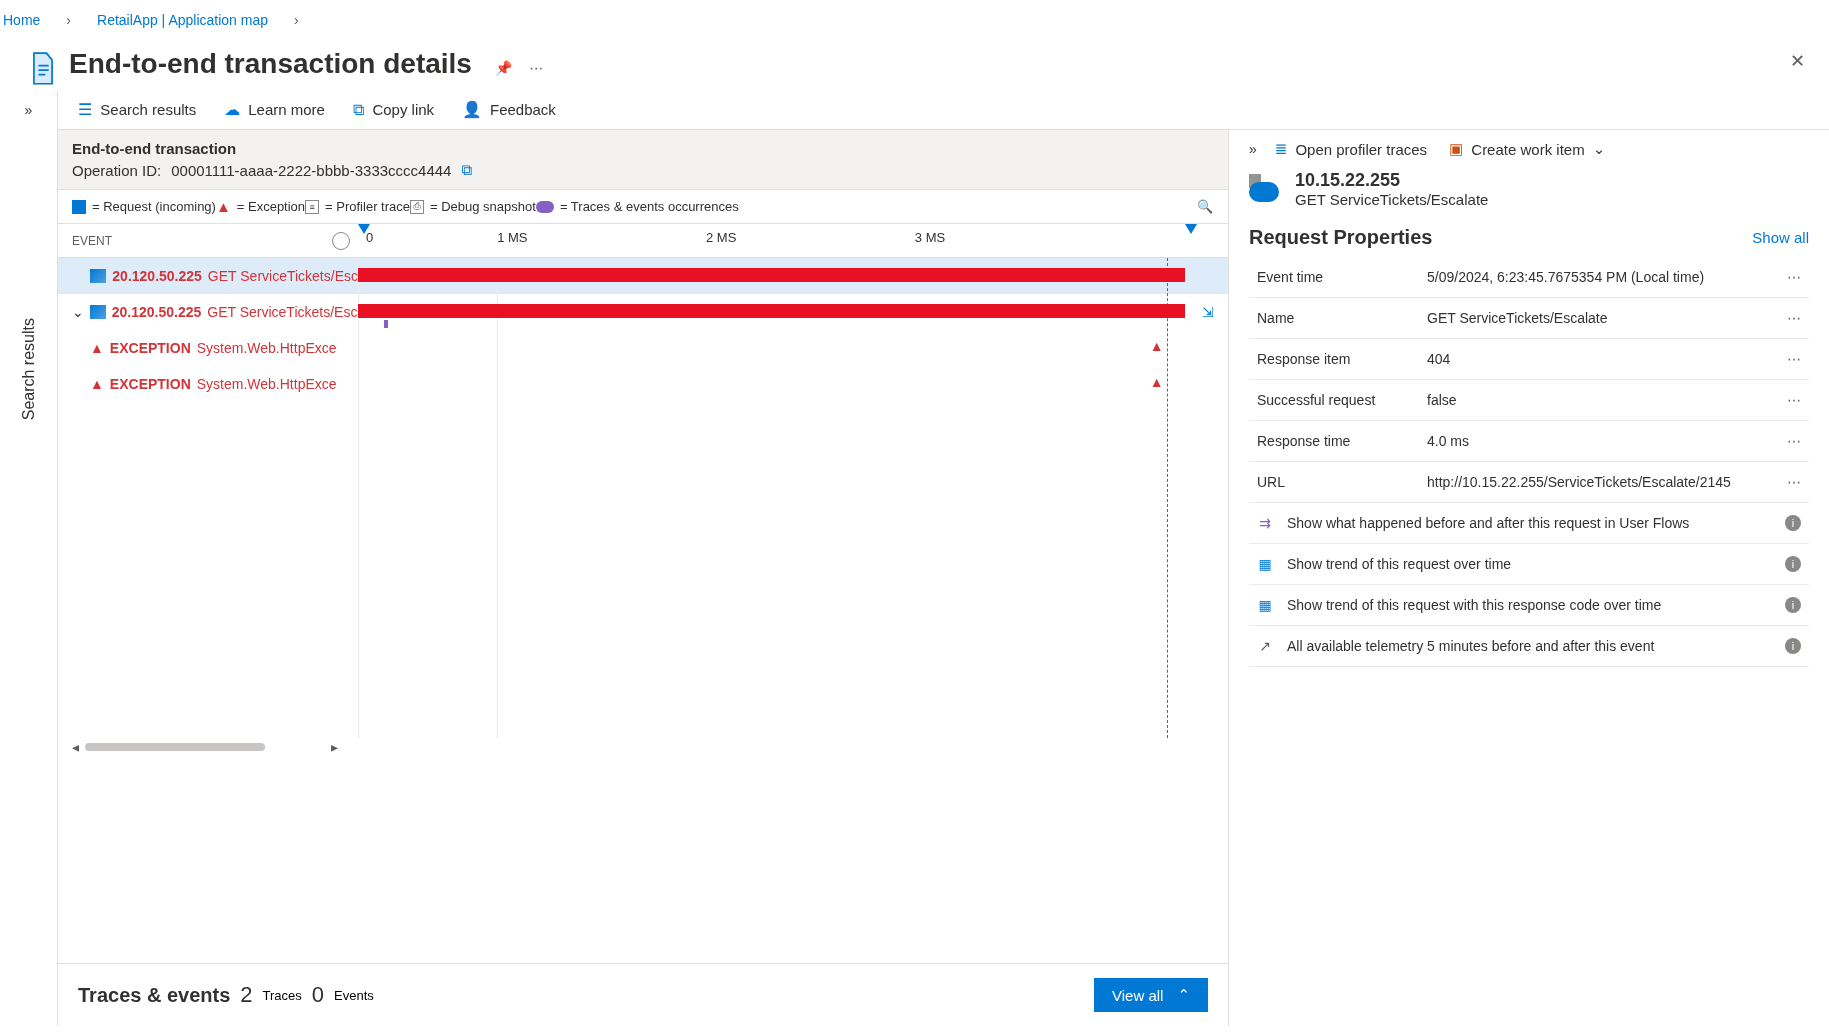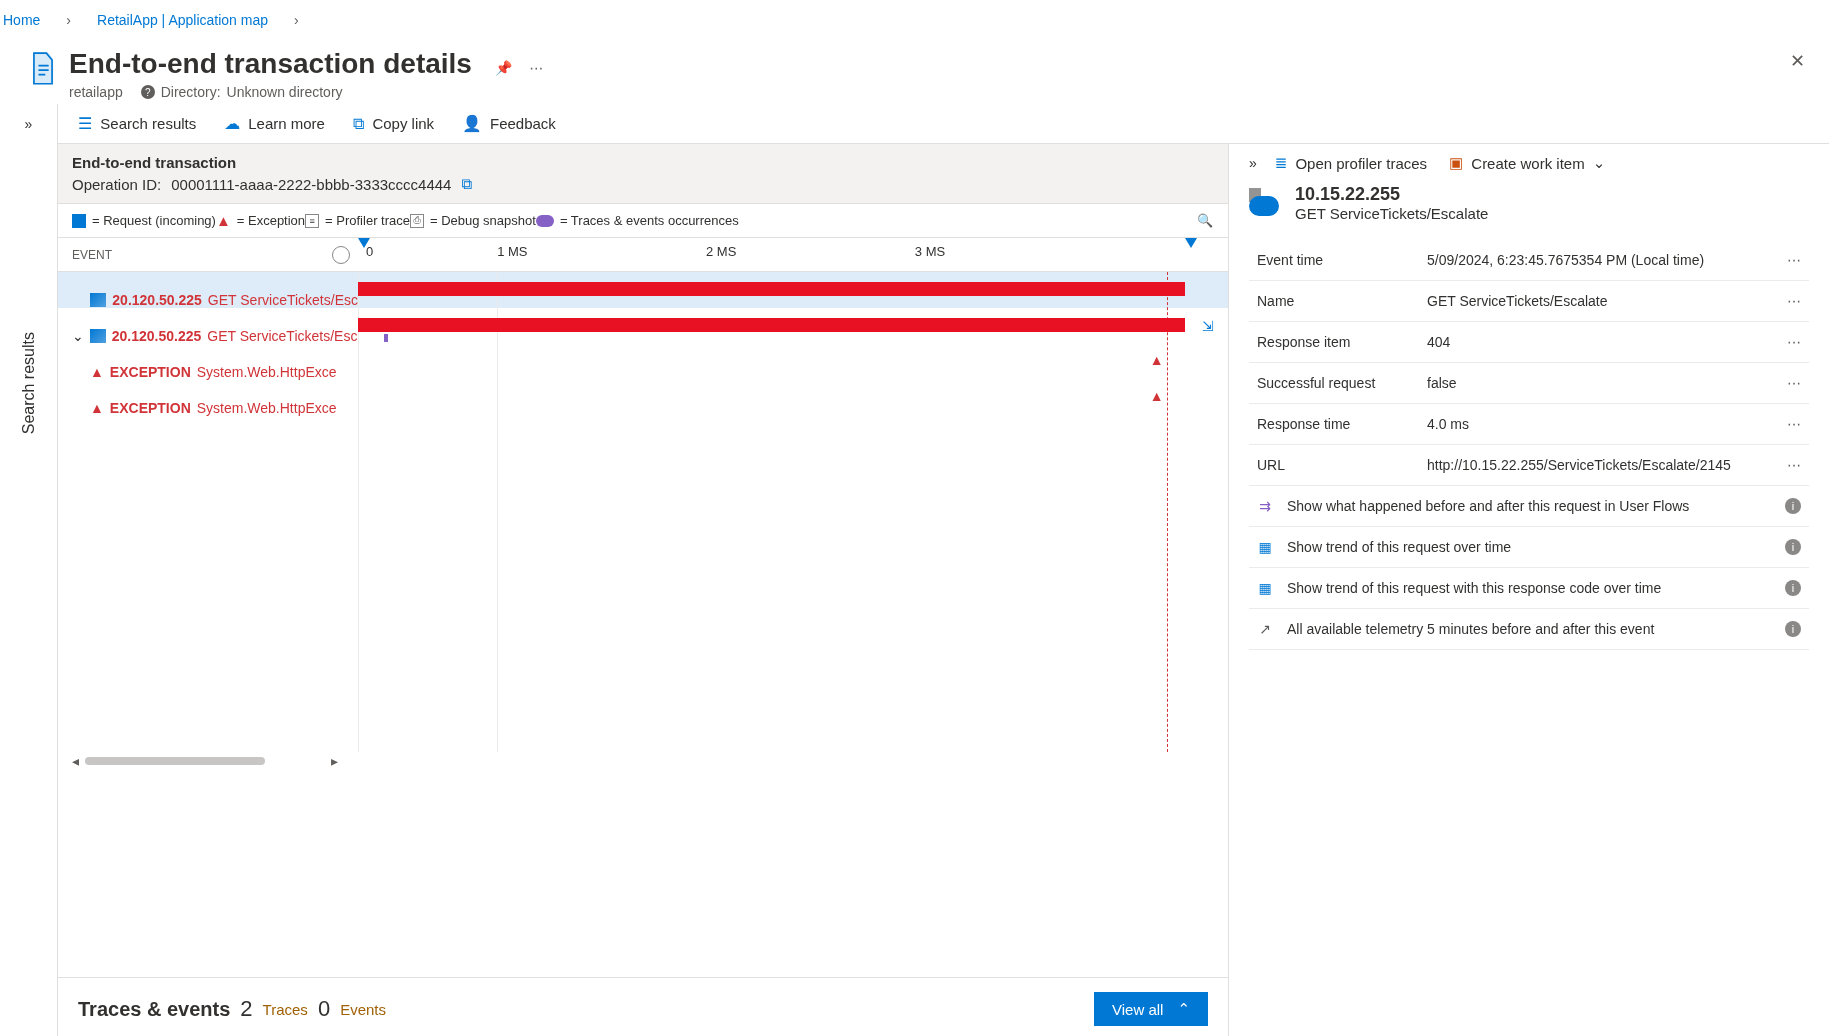--- a/index.html
+++ b/index.html
@@ -39,42 +39,42 @@
 .pill-purple{width:18px;height:12px;border-radius:6px;background:#8661c5}
 .search-ic{margin-left:auto;color:#0078d4;cursor:pointer}
 .timeline-body{flex:1;overflow:hidden;position:relative}
 .timeline-header{display:flex;border-bottom:1px solid #e1dfdd;height:34px;align-items:center}
 .event-col{width:300px;padding-left:14px;font-size:12px;color:#605e5c;display:flex;align-items:center;gap:6px}
 .clock-ic{margin-left:auto;margin-right:8px;width:18px;height:18px;border:1.5px solid #8a8886;border-radius:50%}
 .time-axis{flex:1;position:relative;height:100%}
 .tick{position:absolute;top:6px;font-size:13px;color:#323130}
 .marker-tri{position:absolute;top:0;width:0;height:0;border-left:6px solid transparent;border-right:6px solid transparent;border-top:10px solid #0078d4}
 .rows{position:relative}
-.trow{display:flex;height:36px;align-items:flex-end;font-size:14px}
+.trow{display:flex;height:36px;align-items:center;font-size:14px}
 .trow.sel{background:#deecf9}
 .trow-label{width:300px;display:flex;align-items:center;gap:6px;padding-left:14px;overflow:hidden;white-space:nowrap}
 .trow-label.indent{padding-left:32px}
 .ip{color:#d13438;font-weight:600}
 .desc{color:#d13438}
 .srv-ic{width:16px;height:14px;background:linear-gradient(135deg,#0078d4,#50a0e0);flex-shrink:0}
 .exc-label{color:#d13438;font-weight:700;display:flex;align-items:center;gap:6px}
 .bar-area{flex:1;position:relative;height:100%}
 .redbar{position:absolute;height:14px;background:#e81123;top:10px}
 .gridline{position:absolute;top:0;bottom:0;width:1px;background:#edebe9}
 .dashed-red{position:absolute;top:0;bottom:0;width:0;border-left:1.5px dashed #d13438}
 .tiny-purple{position:absolute;width:4px;height:8px;background:#8661c5;top:26px}
 .warn-tri{position:absolute;color:#d13438;font-size:14px}
 .link-ic{position:absolute;color:#0078d4;font-size:14px}
 .scroll-track{height:18px;display:flex;align-items:center;padding:0 14px;gap:6px}
 .scroll-arrow{color:#605e5c}
 .scroll-thumb{height:8px;background:#c8c6c4;border-radius:4px;width:180px}
 .footer-bar{display:flex;align-items:center;padding:14px 20px;border-top:1px solid #e1dfdd;gap:10px}
 .te-title{font-size:20px;font-weight:600}
 .te-count{font-size:22px;font-weight:400}
-.te-label{font-size:15px;color:#a16207}
+.te-label{font-size:13px;color:#000000}
 .viewall{margin-left:auto;background:#0078d4;color:#fff;padding:8px 18px;display:flex;align-items:center;gap:14px;cursor:pointer;font-size:15px}
 .details-pane{width:600px;padding:10px 20px;overflow-y:auto}
 .dp-toolbar{display:flex;align-items:center;gap:10px;margin-bottom:10px}
 .dp-chev{color:#323130;font-size:14px;cursor:pointer;margin-right:8px}
 .dp-btn{display:flex;align-items:center;gap:8px;font-size:15px;cursor:pointer}
 .dp-btn .ic{color:#0078d4}
 .dp-btn .ic2{color:#ca5010}
 .cloud-srv{display:flex;align-items:center;gap:14px;margin:12px 0 18px 0}
 .cloud-ic{width:32px;height:30px;position:relative}
 .cloud-ic .cld{position:absolute;width:30px;height:20px;background:#0078d4;border-radius:10px;top:8px}
@@ -111,28 +111,20 @@
       <path stroke="#0078d4" stroke-width="1.5" d="M8 12h9M8 16h9M8 20h6"></path>
     </svg>
   <div class="title-col">
     <div>
       <span class="page-title">End-to-end transaction details</span>
       <span class="title-actions">
         <span class="pin">📌</span>
         <span class="dots">⋯</span>
       </span>
     </div>
-    <div class="sub-line">
-      <span>retailapp</span>
-      <span class="dir">
-        <span class="q">?</span>
-        <span>Directory:</span>
-        <span>Unknown directory</span>
-      </span>
-    </div>
   </div>
   <span class="close-x">✕</span>
 </div>
 
 <div class="main">
   <div class="left-sidebar">
     <span class="expand-chev">»</span>
     <span class="vertical-text">Search results</span>
   </div>
 
@@ -300,20 +292,24 @@
           <div class="cloud-ic">
               <div class="box"></div>
               <div class="cld"></div>
             </div>
           <div>
             <div class="srv-title">10.15.22.255</div>
             <div class="srv-sub">GET ServiceTickets/Escalate</div>
           </div>
         </div>
 
+        <div class="section-head">
+          <span class="section-title">Request Properties</span>
+          <span class="showall">Show all</span>
+        </div>
 
         <div class="prop-row">
             <span class="prop-key">Event time</span>
             <span class="prop-val">5/09/2024, 6:23:45.7675354 PM (Local time)</span>
             <span class="prop-more">⋯</span>
           </div>
         <div class="prop-row">
             <span class="prop-key">Name</span>
             <span class="prop-val">GET ServiceTickets/Escalate</span>
             <span class="prop-more">⋯</span>

